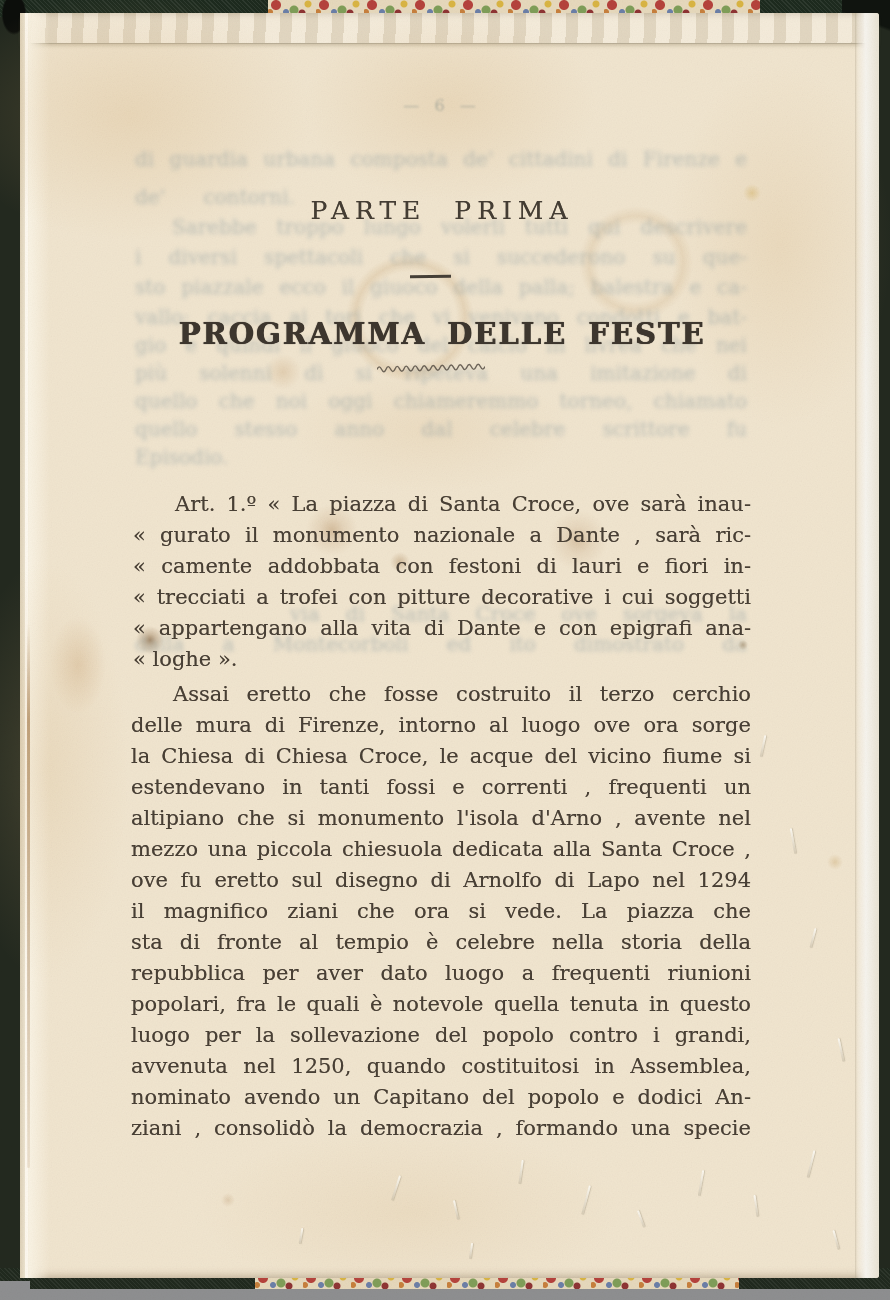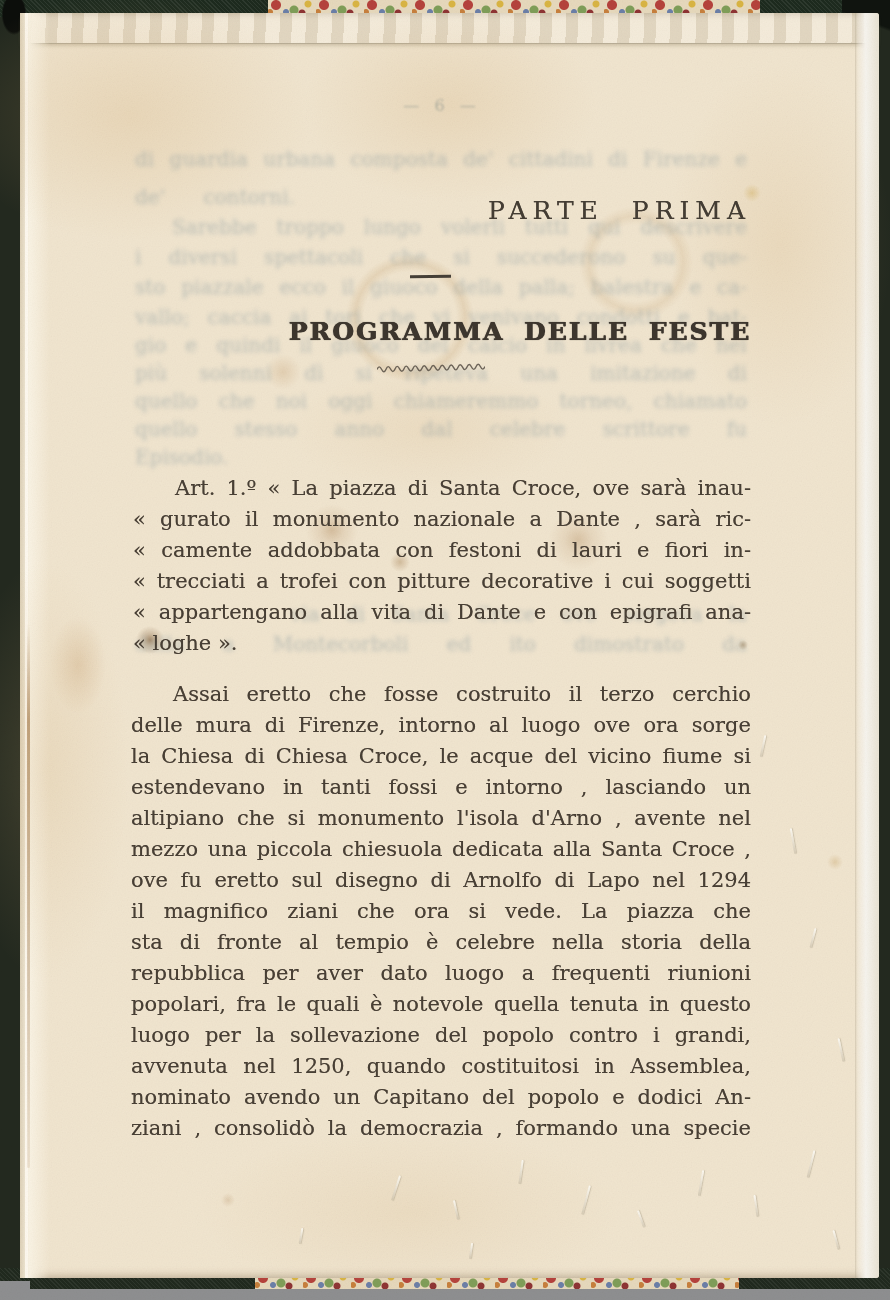--- a/index.html
+++ b/index.html
@@ -75,25 +75,25 @@
       radial-gradient(circle at 228px 1200px,rgba(160,115,60,.2) 0,transparent 7px),
       radial-gradient(ellipse 200px 90px at 430px 430px,rgba(200,160,100,.12),transparent 70%);}
   .grain{position:absolute;inset:0;mix-blend-mode:multiply;opacity:.5;pointer-events:none;}
 
   
   .ink{color:#483f35;}
   .showthrough-number{position:absolute;left:133px;top:96px;width:618px;text-align:center;
     color:#9aa096;font-size:16px;letter-spacing:5px;opacity:.7;filter:blur(1px);}
   .bt{position:absolute;color:#87999e;opacity:.5;filter:blur(2.1px);
     font-size:20px;line-height:22px;text-align:justify;text-align-last:justify;white-space:nowrap;overflow:hidden;}
-  .part-heading{position:absolute;left:133px;top:196px;width:618px;text-align:right;
+  .part-heading{position:absolute;left:133px;top:196px;width:618px;text-align:center;
     font-size:25px;letter-spacing:6px;word-spacing:14px;color:#443d34;text-shadow:0 0 .5px rgba(60,50,40,.7);}
   .rule{position:absolute;left:410px;top:275px;width:41px;height:3px;background:#453f37;transform:rotate(-.6deg);}
-  .section-title{position:absolute;left:133px;top:317px;width:618px;text-align:right;
-    font-size:25px;font-weight:bold;letter-spacing:2px;word-spacing:9px;color:#3d362e;
+  .section-title{position:absolute;left:133px;top:317px;width:618px;text-align:center;
+    font-size:29px;font-weight:bold;letter-spacing:2px;word-spacing:9px;color:#3d362e;
     text-shadow:.7px 0 0 #3d362e,0 0 1px rgba(61,54,46,.8);}
   .squiggle{position:absolute;left:377px;top:362px;transform:rotate(-1.5deg);}
   .textblock{position:absolute;font-size:21px;line-height:31px;}
   .tl{text-align:justify;text-align-last:justify;text-shadow:0 0 .5px rgba(64,54,44,.55);}
   .tl.indent{text-indent:42px;}
   .tl.noj{text-align-last:left;}
   .crease{position:absolute;width:2px;border-radius:2px;
     background:linear-gradient(to bottom,rgba(253,251,245,.95),rgba(190,180,158,.5));
     box-shadow:1px 0 1px rgba(165,155,132,.45);}
 </style>
@@ -137,34 +137,34 @@
   <div class="bt" style="top:603px;left:290px;width:457px">via di Santa Croce ove sorgeva la</div>
   <div class="bt" style="top:633px;left:135px;width:612px">dalla a Montecorboli ed ito dimostrato da</div>
 
   <div class="part-heading">PARTE PRIMA</div>
   <div class="rule"></div>
   <div class="section-title">PROGRAMMA DELLE FESTE</div>
   <svg class="squiggle" width="108" height="10" viewBox="0 0 108 10">
     <path d="M0,6 q2.25,-5 4.5,0 t4.5,0 t4.5,0 t4.5,0 t4.5,0 t4.5,0 t4.5,0 t4.5,0 t4.5,0 t4.5,0 t4.5,0 t4.5,0 t4.5,0 t4.5,0 t4.5,0 t4.5,0 t4.5,0 t4.5,0 t4.5,0 t4.5,0 t4.5,0 t4.5,0 t4.5,0 t4.5,0" fill="none" stroke="#564e44" stroke-width="1.4" opacity="0.85"></path>
   </svg>
 
-  <div class="textblock ink" style="left:133px;top:473px;width:618px">
+  <div class="textblock ink" style="left:133px;top:489px;width:618px">
     <div class="tl indent">Art. 1.º « La piazza di Santa Croce, ove sarà inau-</div>
     <div class="tl">« gurato il monumento nazionale a Dante , sarà ric-</div>
     <div class="tl">« camente addobbata con festoni di lauri e fiori in-</div>
     <div class="tl">« trecciati a trofei con pitture decorative i cui soggetti</div>
     <div class="tl">« appartengano alla vita di Dante e con epigrafi ana-</div>
     <div class="tl noj">« loghe ».</div>
   </div>
 
   <div class="textblock ink" style="left:131px;top:679px;width:620px">
     <div class="tl indent">Assai eretto che fosse costruito il terzo cerchio</div>
     <div class="tl">delle mura di Firenze, intorno al luogo ove ora sorge</div>
     <div class="tl">la Chiesa di Chiesa Croce, le acque del vicino fiume si</div>
-    <div class="tl">estendevano in tanti fossi e intorno , lasciando un</div>
+    <div class="tl">estendevano in tanti fossi e correnti , frequenti un</div>
     <div class="tl">altipiano che si monumento l'isola d'Arno , avente nel</div>
     <div class="tl">mezzo una piccola chiesuola dedicata alla Santa Croce ,</div>
     <div class="tl">ove fu eretto sul disegno di Arnolfo di Lapo nel 1294</div>
     <div class="tl">il magnifico ziani che ora si vede. La piazza che</div>
     <div class="tl">sta di fronte al tempio è celebre nella storia della</div>
     <div class="tl">repubblica per aver dato luogo a frequenti riunioni</div>
     <div class="tl">popolari, fra le quali è notevole quella tenuta in questo</div>
     <div class="tl">luogo per la sollevazione del popolo contro i grandi,</div>
     <div class="tl">avvenuta nel 1250, quando costituitosi in Assemblea,</div>
     <div class="tl">nominato avendo un Capitano del popolo e dodici An-</div>

